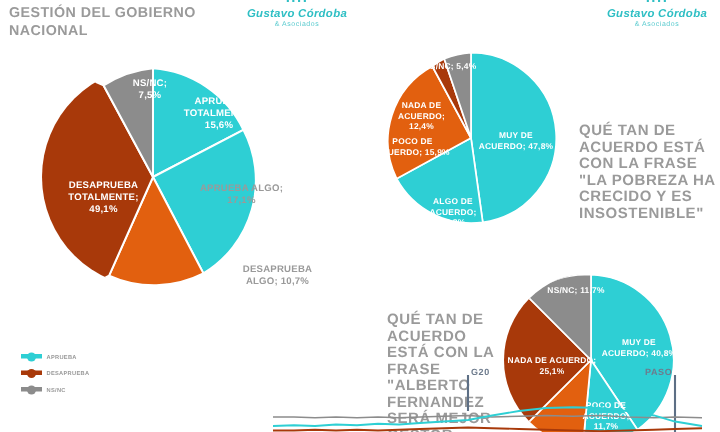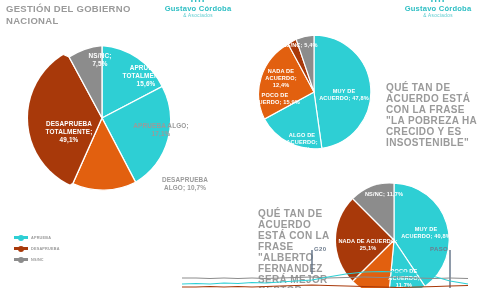--- a/index.html
+++ b/index.html
@@ -21,20 +21,21 @@
   .logo{position:absolute;width:92px;text-align:center;color:#2fbfc4;}
   .logo.l1{left:152px;top:-6px;}
   .logo.l2{left:392px;top:-6px;}
   .logo .mark{
     height:10px;font-size:10px;line-height:10px;letter-spacing:1px;
     color:#2fbfc4;font-weight:bold;
   }
   .logo .name{
     font-size:7.6px;font-weight:bold;letter-spacing:.2px;line-height:9px;
     color:#2fbfc4;
+    font-style:italic;
   }
   .logo .sub{
     font-size:4.6px;letter-spacing:.4px;line-height:6px;color:#55c9cd;
   }
 
   
   .pie{position:absolute;border-radius:50%;}
   .pie1{left:28px;top:44px;width:148px;height:148px;}
   .pie2{left:256px;top:34px;width:116px;height:116px;}
   .pie3{left:336px;top:182px;width:116px;height:116px;}

